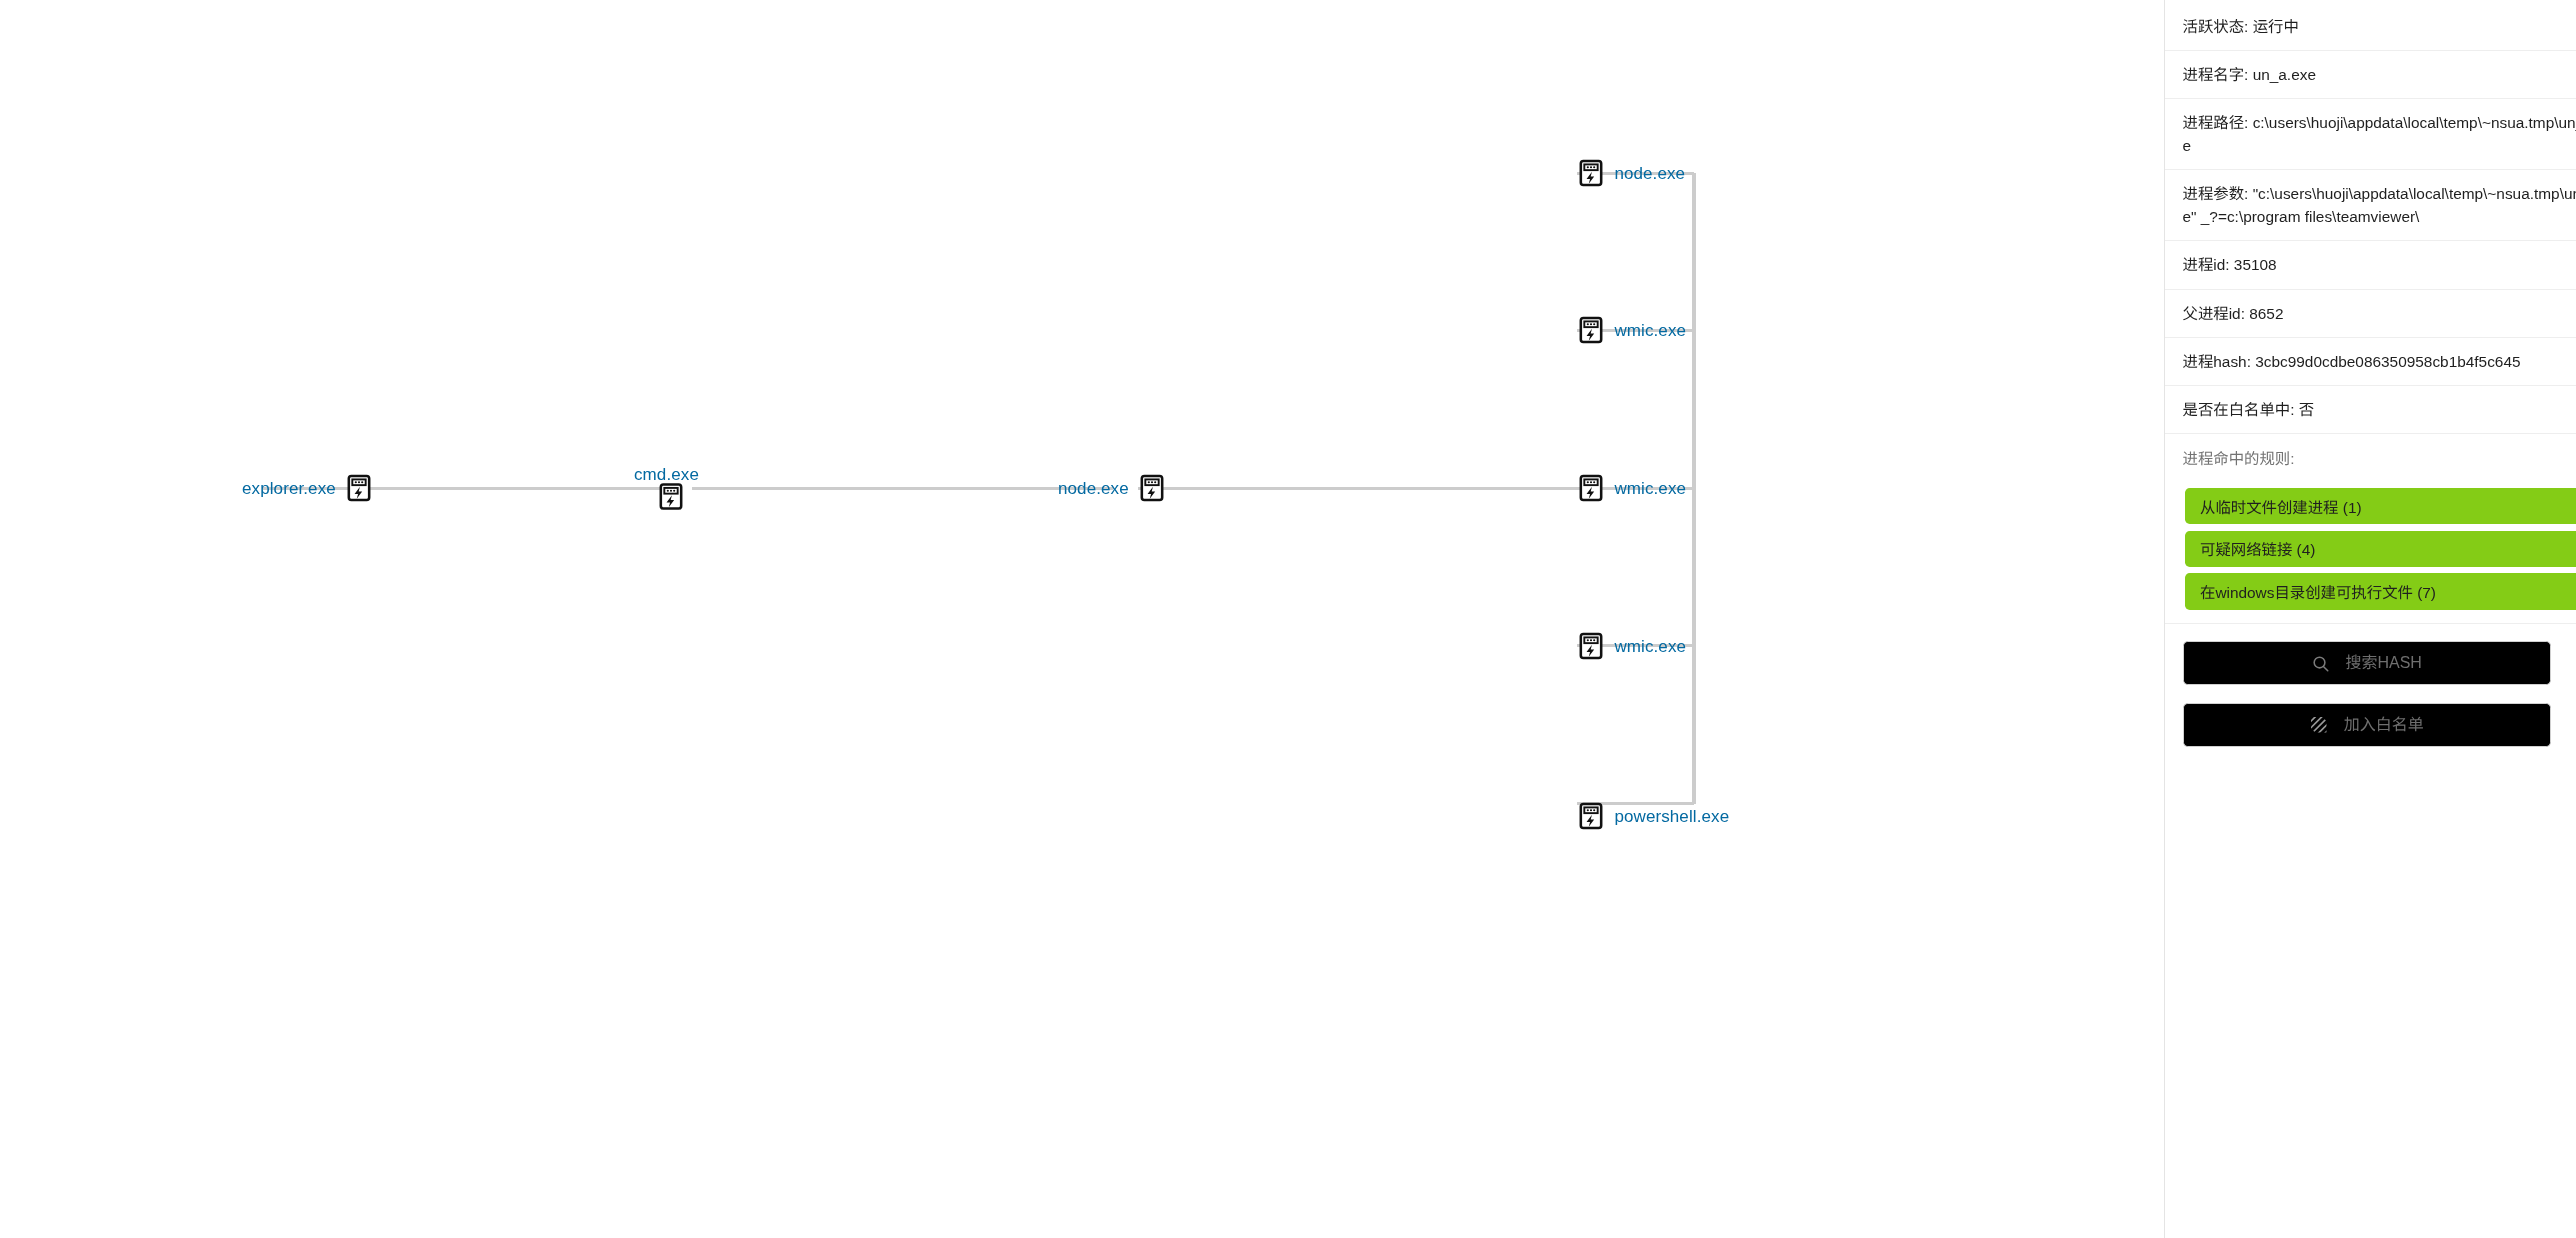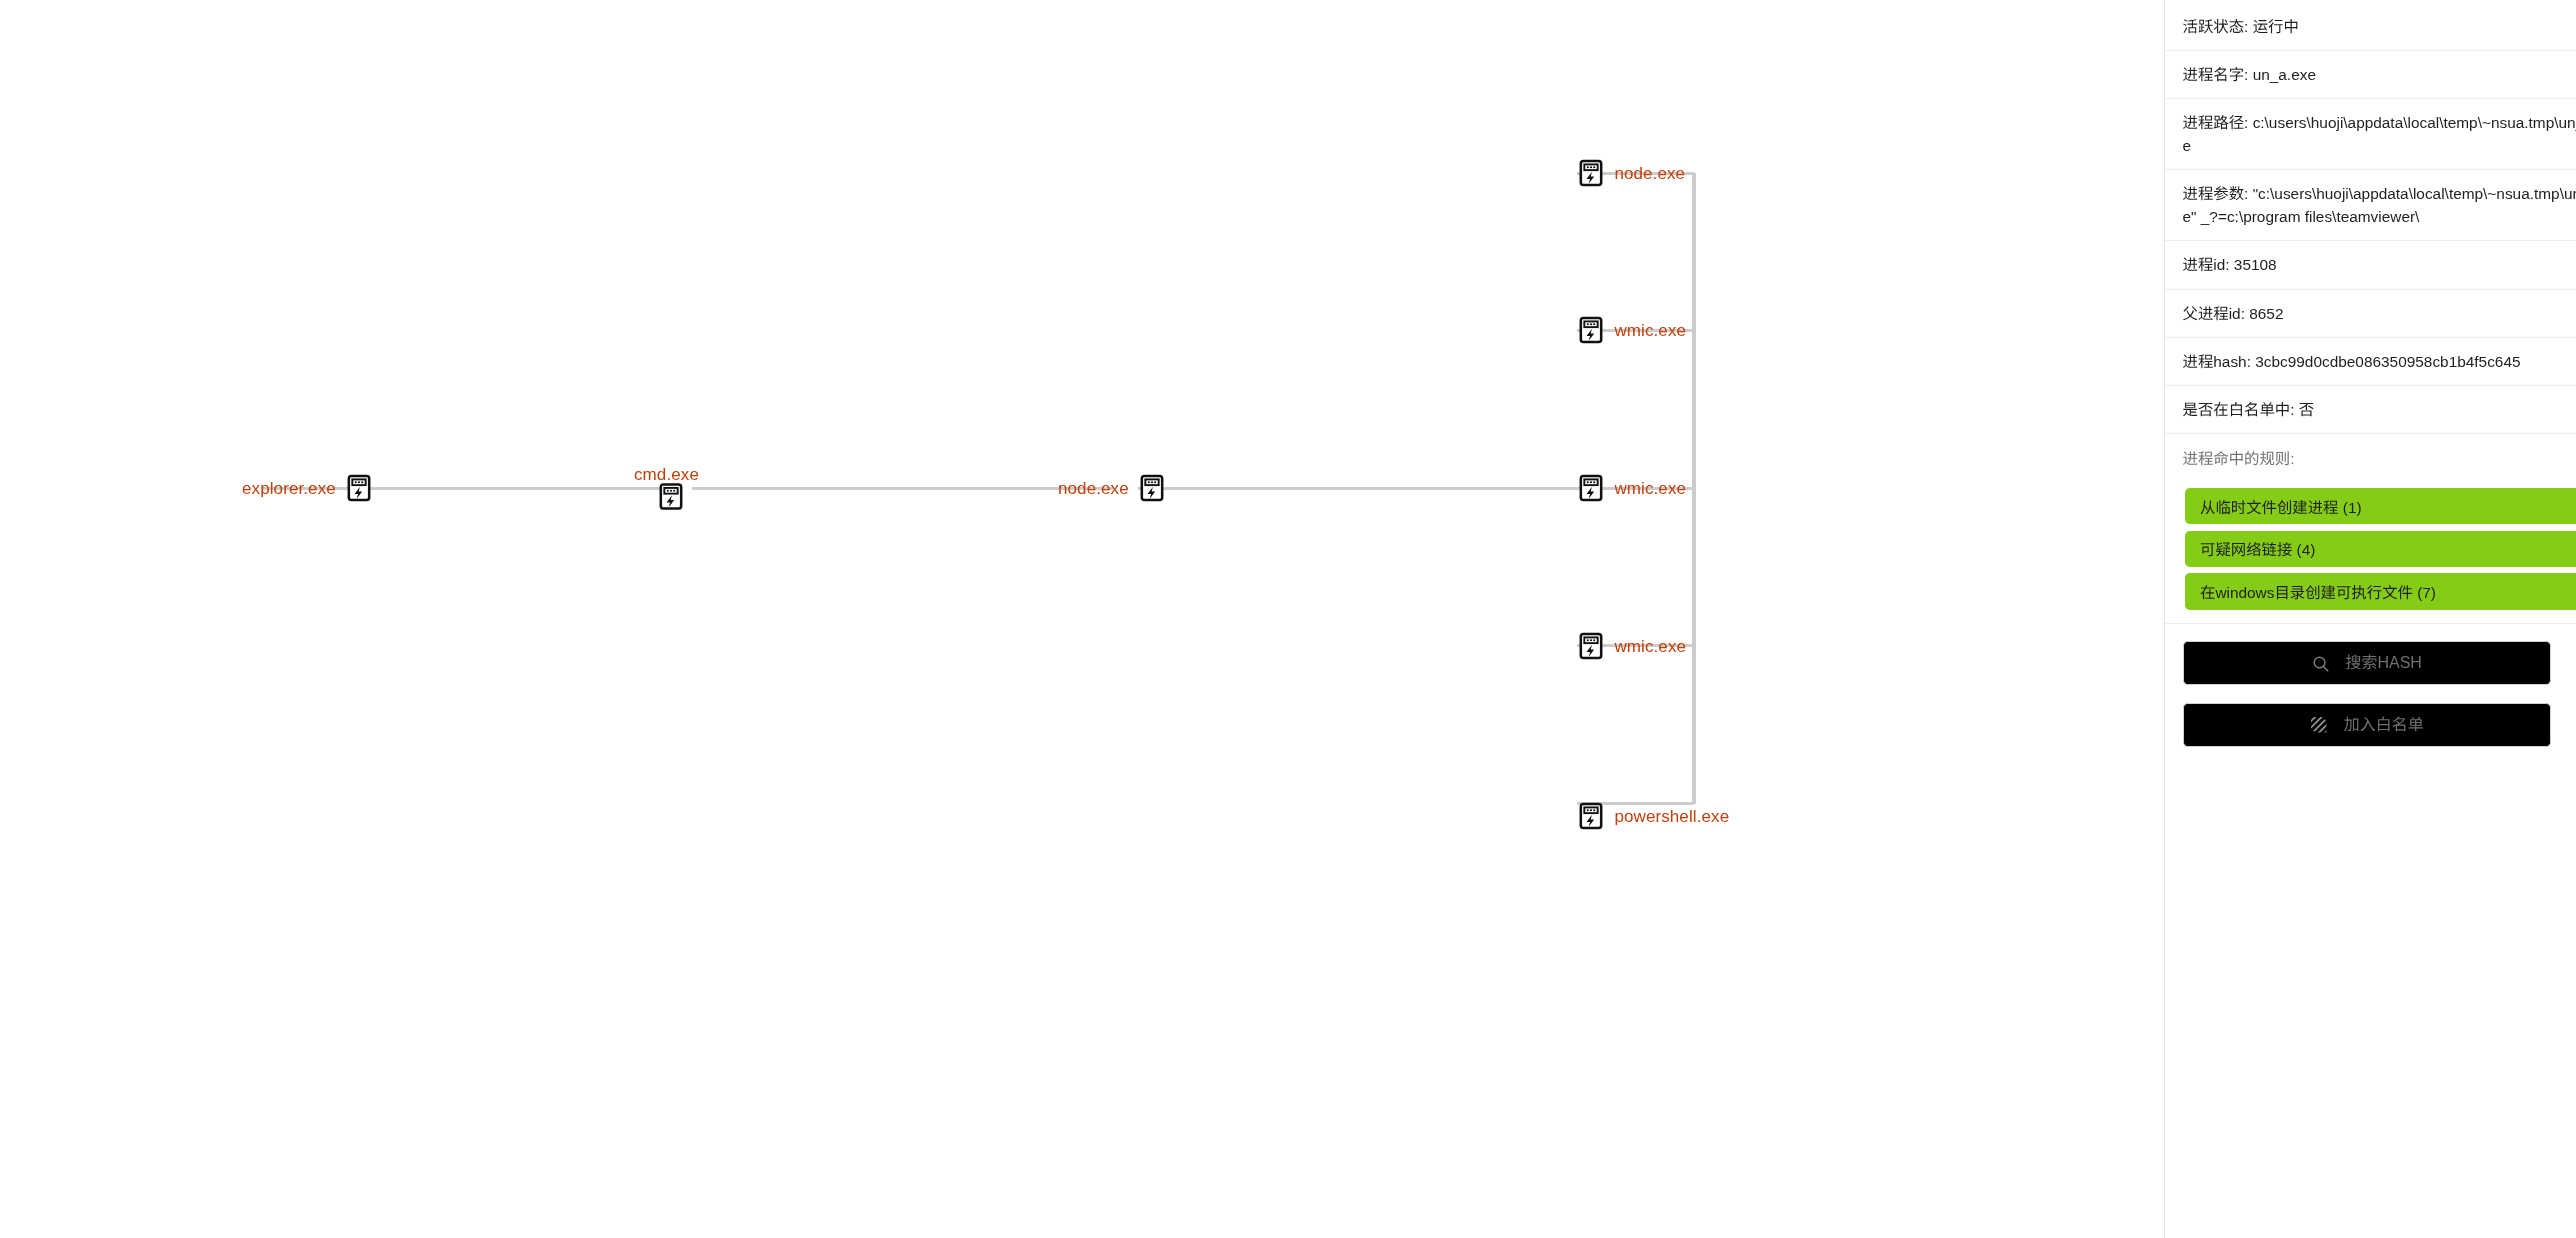--- a/index.html
+++ b/index.html
@@ -38,21 +38,21 @@
 
   .proc-node {
     position: absolute;
     display: flex;
     align-items: center;
     white-space: nowrap;
     transform: translateY(-50%);
   }
   .proc-node .proc-label {
     font-size: 17px;
-    color: #c2410c;
+    color: #0369a1;
     letter-spacing: 0.1px;
     line-height: 1;
   }
   .proc-node.label-left .proc-label { margin-right: 9.4px; }
   .proc-node.label-right .proc-label { margin-left: 9.4px; }
 
   .proc-icon {
     width: 28px;
     height: 28px;
     flex: 0 0 28px;

